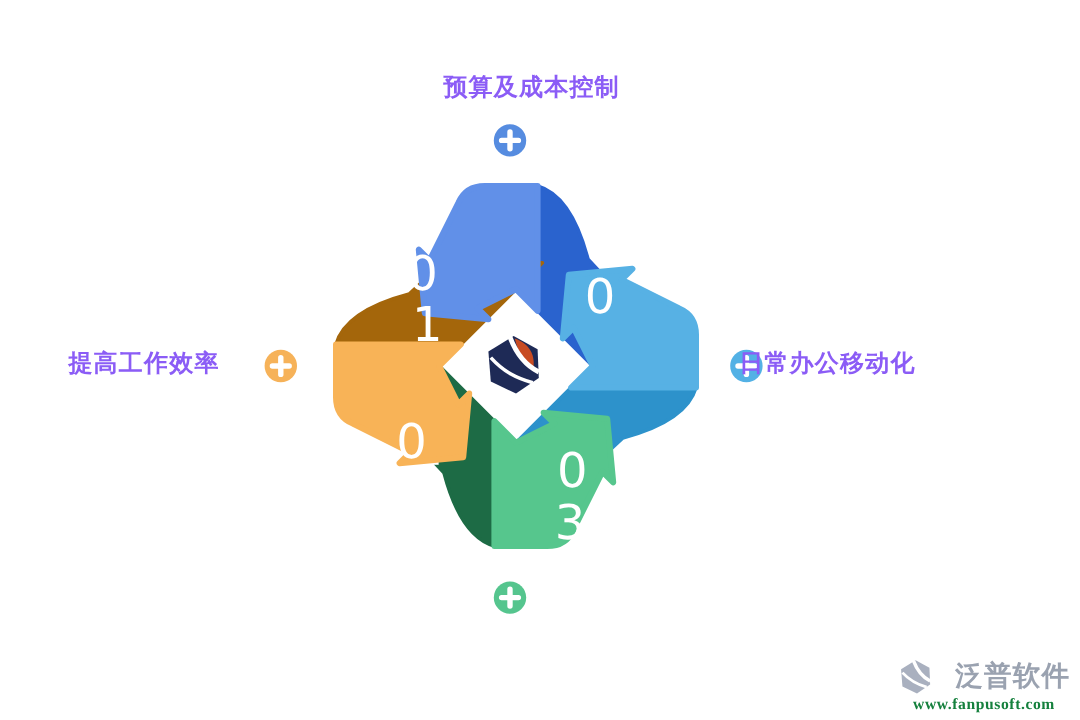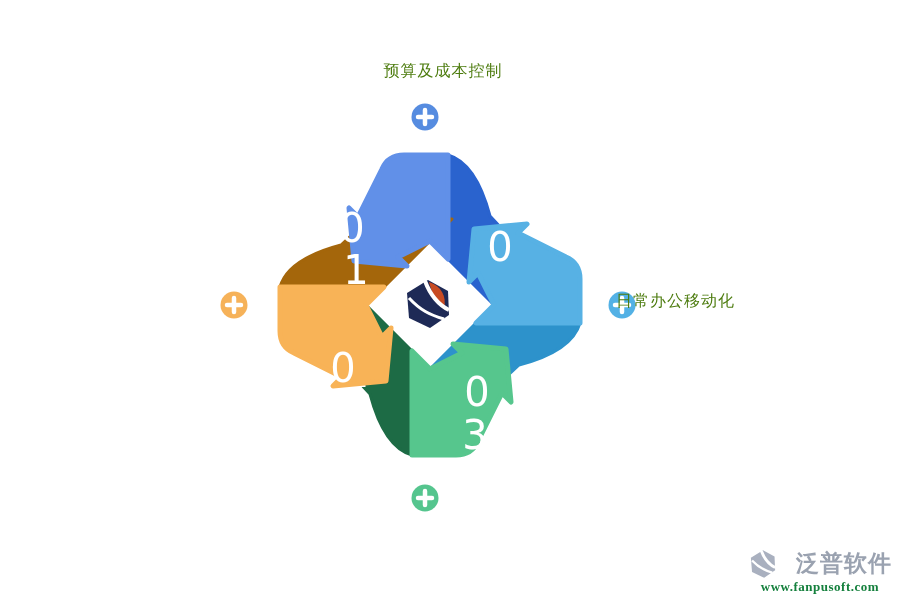--- a/index.html
+++ b/index.html
@@ -1,18 +1,18 @@
 <!DOCTYPE html>
 <html><head>
 <meta charset="utf-8">
 <style>
   html,body{margin:0;padding:0;background:#fff;}
   .stage{position:relative;width:900px;height:600px;background:#ffffff;overflow:hidden;
          font-family:"Liberation Sans", sans-serif;}
-  .callout-label{position:absolute;font-weight:normal;color:#4d7c0f;font-size:16px;line-height:1.1;
+  .callout-label{position:absolute;font-weight:bold;color:#8b5cf6;font-size:20px;line-height:1.1;
                  letter-spacing:1px;white-space:nowrap;}
   .plus-btn{position:absolute;width:30px;height:30px;cursor:pointer;}
   .ring-svg{position:absolute;left:270px;top:145px;}
   .digit{font-family:"DejaVu Sans", sans-serif;font-size:40px;fill:#ffffff;text-anchor:middle;}
   .watermark{position:absolute;left:742px;top:548px;width:156px;}
   .wm-row{display:flex;align-items:center;justify-content:center;gap:18px;}
   .wm-brand{font-size:23px;font-weight:bold;color:#9aa2b0;letter-spacing:1px;white-space:nowrap;}
   .wm-url{text-align:center;font-size:13px;font-weight:bold;color:#15803d;margin-top:0px;
           font-family:"Liberation Serif", serif;letter-spacing:0.5px;}
 </style>
@@ -65,20 +65,21 @@
     <circle cx="15" cy="15" r="13.5" fill="#53b1e5"></circle>
     <path d="M15 8 V22 M8 15 H22" stroke="#ffffff" stroke-width="4.5" stroke-linecap="round"></path>
   </svg>
   <div class="callout-label" style="left:616px;top:292px;">日常办公移动化</div>
 
   <svg class="plus-btn" style="left:410px;top:483px;" viewBox="0 0 30 30">
     <circle cx="15" cy="15" r="13.5" fill="#55c58e"></circle>
     <path d="M15 8 V22 M8 15 H22" stroke="#ffffff" stroke-width="4.5" stroke-linecap="round"></path>
   </svg>
 
+  <div class="callout-label" style="left:57px;top:292px;">提高工作效率</div>
   <svg class="plus-btn" style="left:219px;top:290px;" viewBox="0 0 30 30">
     <circle cx="15" cy="15" r="13.5" fill="#f6b259"></circle>
     <path d="M15 8 V22 M8 15 H22" stroke="#ffffff" stroke-width="4.5" stroke-linecap="round"></path>
   </svg>
 
   <div class="watermark">
     <div class="wm-row">
       <svg width="30" height="30" viewBox="-26 -26 52 52">
         <path d="M 0,-24 L 20,-13 L 21,11 L 2,24 L -19,14 L -21,-11 Z" fill="#a9b0bf"></path>
         <path d="M -3,-23 C 3,-7 11,1 21,6" fill="none" stroke="#ffffff" stroke-width="5"></path>

